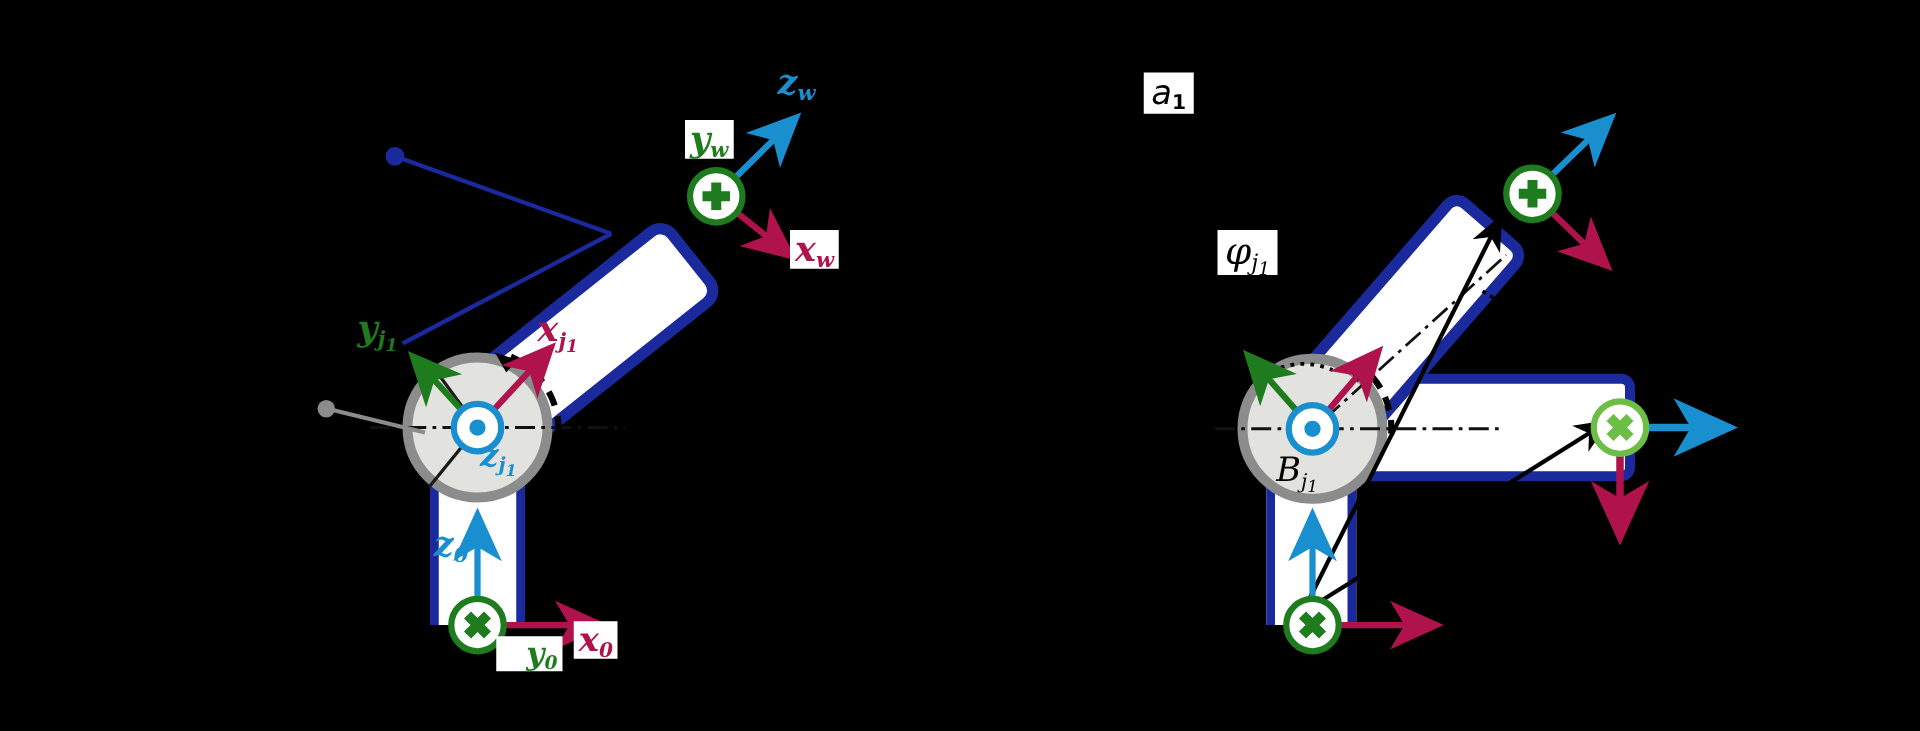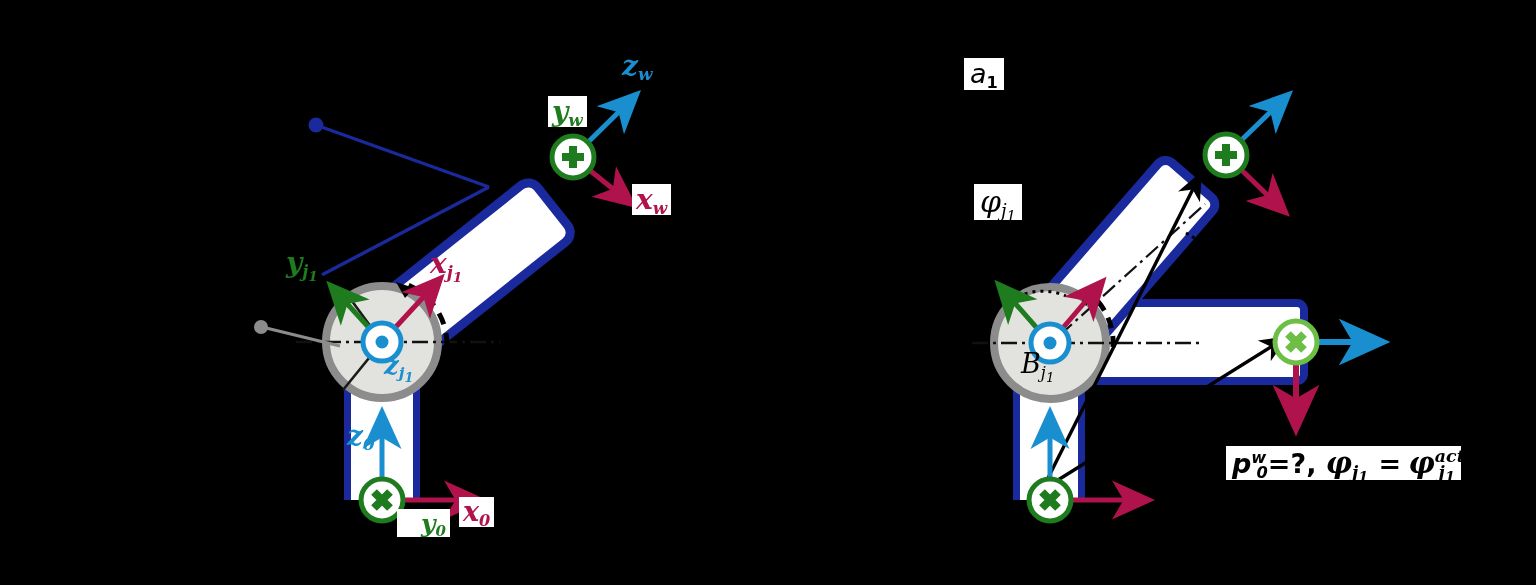--- a/index.html
+++ b/index.html
@@ -261,43 +261,31 @@
       <span>y</span><sub>0</sub>
     </span>
   </div>
 
   <div class="lbl noboxpad" style="left:459px; top:497px; font-size:27px;">
     <span class="axlbl c-crim" style="position:static;">
       <span>x</span><sub>0</sub>
     </span>
   </div>
 
-  <div class="lbl" style="left:964px; top:58px; font-size:27px;">
+  <div class="lbl" style="left:915px; top:58px; font-size:27px;">
     <span class="mathsans">
       <span>a</span><sub class="bold" style="font-style:normal;">1</sub>
     </span>
   </div>
 
   <div class="lbl" style="left:946px; top:184px; font-size:30px;margin-left:28px;">
     <span class="serif-it">
       <span>φ</span><sub><span>j</span><sub>1</sub></sub>
     </span>
   </div>
 
-  <div class="axlbl c-black" style="left:1021px; top:350px; font-size:27px; font-weight:normal;">
+  <div class="axlbl c-black" style="left:1021px; top:363px; font-size:27px; font-weight:normal;">
     <span>B</span><sub><span>j</span><sub>1</sub></sub>
   </div>
 
 
-  <div class="lbl" style="left:1226px; top:446px; font-size:27px;">
-    <span class="mathsans bold">
-      <span>p</span><sup>w</sup><sub style="margin-left:-0.6em;">0</sub><span style="font-style:normal;">=?</span><span style="font-style:normal;">,</span>
-    </span>
-    <span class="serif-it bold" style="font-size:29px;">
-      <span>φ</span><sub><span>j</span><sub>1</sub></sub>
-    </span>
-    <span class="mathsans bold" style="font-style:normal;">=</span>
-    <span class="serif-it bold" style="font-size:29px;">
-      <span>φ</span><sup style="font-style:italic;">act</sup><sub style="margin-left:-1.5em;"><span>j</span><sub>1</sub></sub>
-    </span>
-  </div>
 
 </div>
 
 </body></html>

